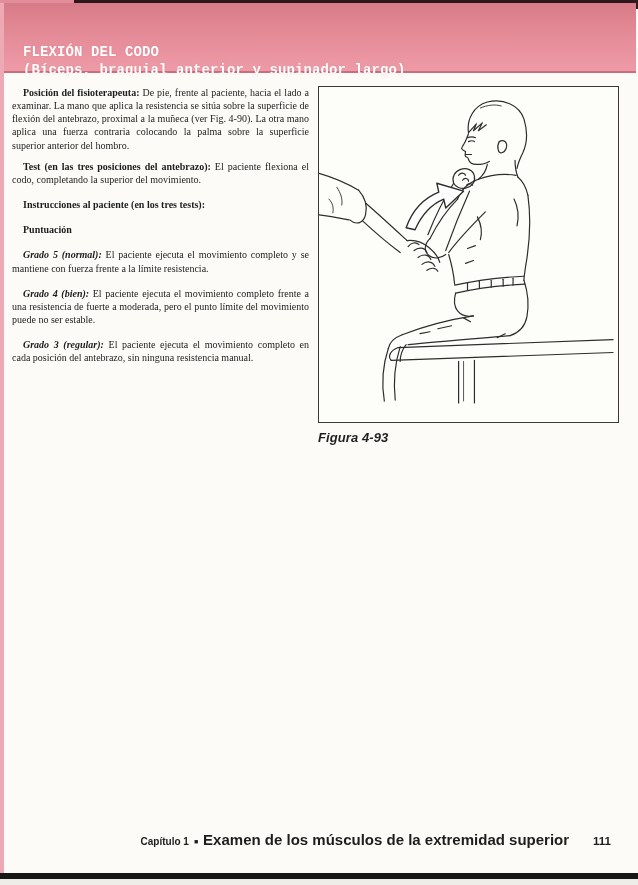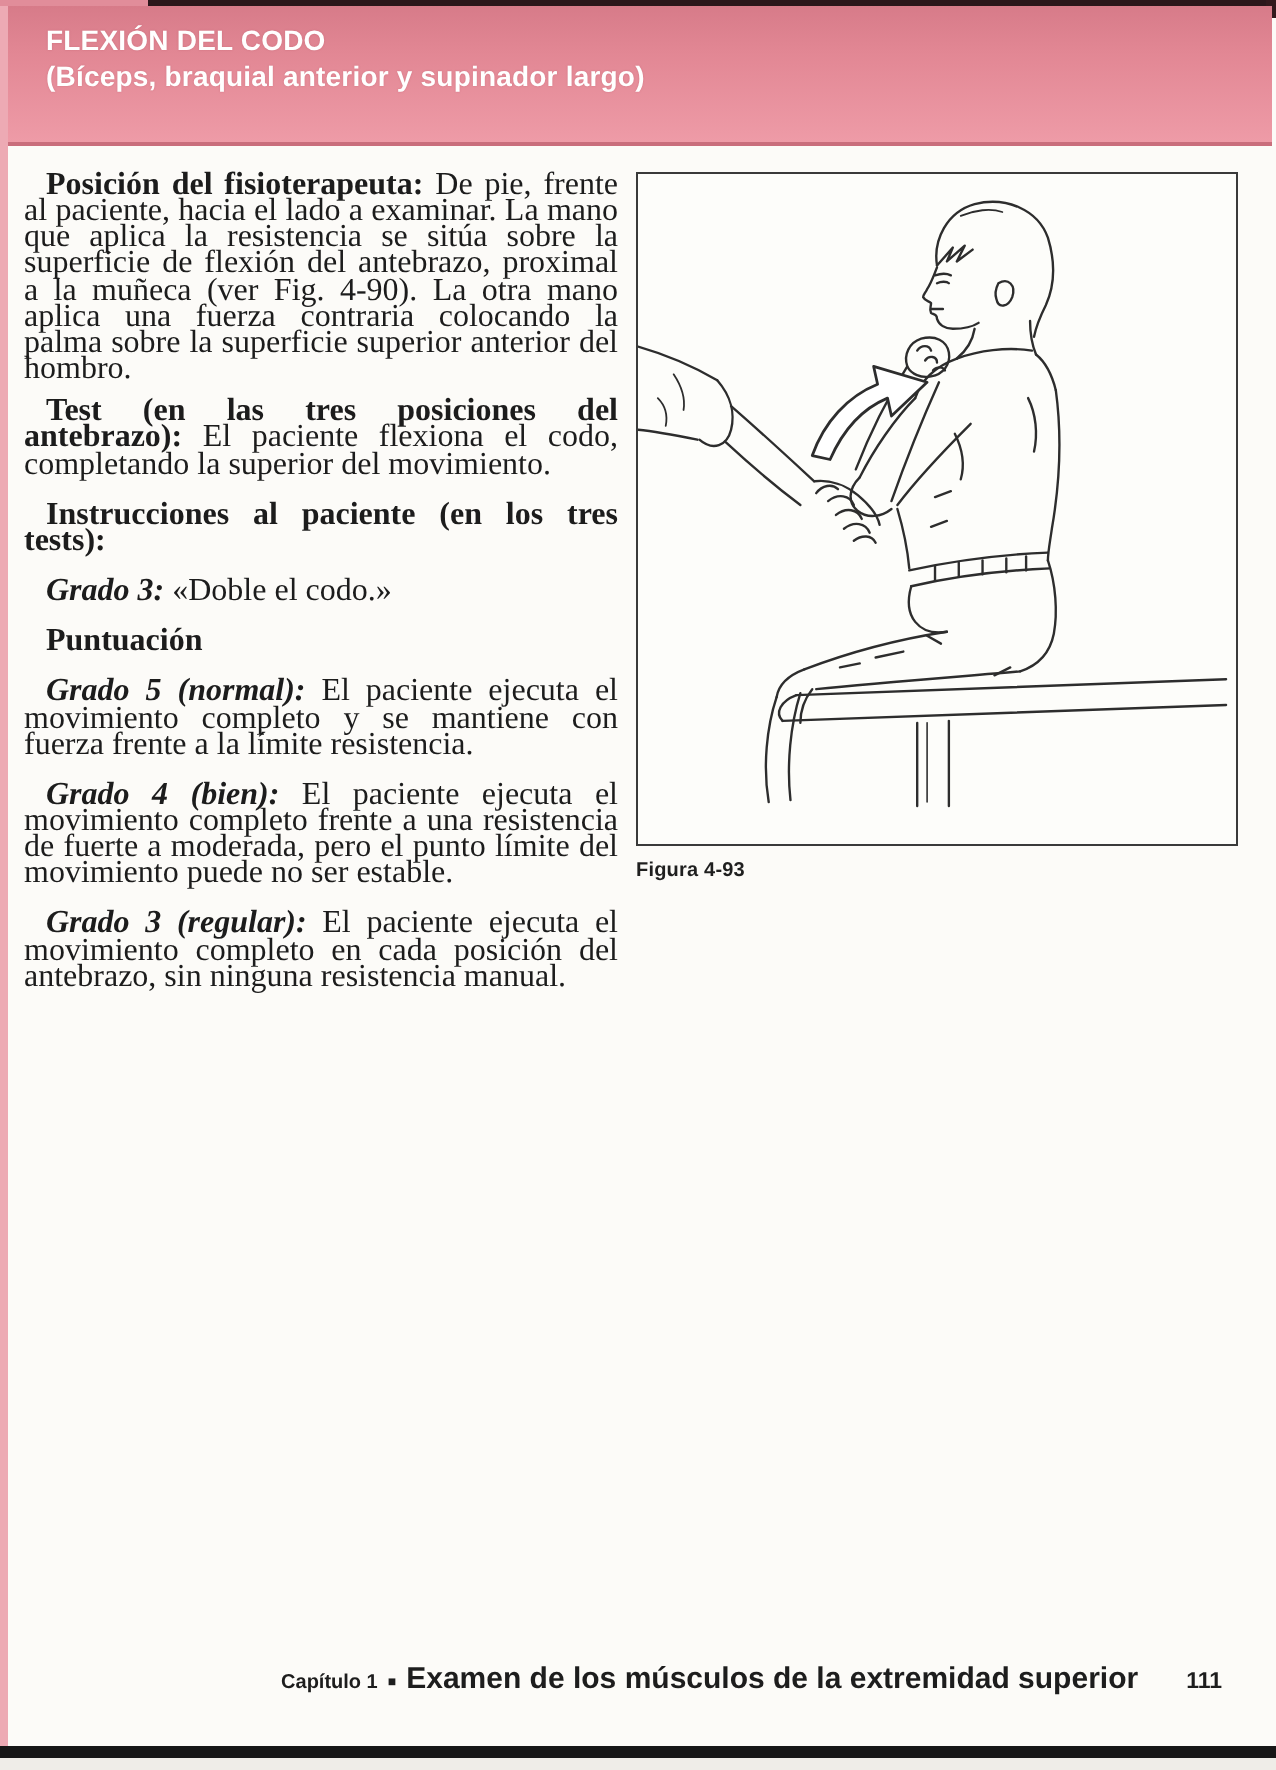--- a/index.html
+++ b/index.html
@@ -16,47 +16,47 @@
   .bottom-band{position:absolute;left:0;top:873px;width:638px;height:6px;background:#171717;}
   .bottom-under{position:absolute;left:0;top:879px;width:638px;height:6px;background:#efede8;}
 
   
   .header-band{
     position:absolute;left:4px;top:3px;width:632px;height:68px;
     background:linear-gradient(180deg,#d77b89 0%,#e28794 35%,#ee9ba7 100%);
     border-bottom:2px solid #c96e7c;
   }
   .band-title{
-    position:absolute;left:19px;top:9px;
-    font-family:Liberation Sans, sans-serif;font-weight:bold;
+    position:absolute;left:19px;top:41px;
+    font-family:Liberation Mono, monospace;font-weight:bold;
     font-size:14px;line-height:17.5px;color:#ffffff;letter-spacing:.1px;
     text-shadow:0 0 1px rgba(170,70,85,.35);
   }
 
   
   .text-col{
     position:absolute;left:12px;top:86px;width:297px;
-    font-size:16px;line-height:13.15px;text-align:justify;
+    font-size:10px;line-height:13.15px;text-align:justify;
   }
   .text-col p{margin:0;text-indent:11px;}
   .gap-s{margin-top:8px !important;}
   .gap-m{margin-top:12px !important;}
   .lead-b{font-weight:bold;}
   .lead-bi{font-weight:bold;font-style:italic;}
 
   
   .figure-box{
     position:absolute;left:318px;top:86px;width:301px;height:337px;
     border:1.5px solid #3a3a3a;background:#fdfdfa;box-sizing:border-box;
   }
   .figure-box svg{display:block;width:100%;height:100%;}
   .figure-caption{
     position:absolute;left:318px;top:430px;
     font-family:"Liberation Sans", sans-serif;font-weight:bold;
-    font-size:10px;color:#1f1f1f;letter-spacing:.1px;
+    font-size:13px;color:#1f1f1f;letter-spacing:.1px;font-style:italic;
   }
 
   
   .footer{
     position:absolute;right:27px;top:831px;white-space:nowrap;
     font-family:"Liberation Sans", sans-serif;font-weight:bold;color:#1d1d1d;
   }
   .footer .chapter{font-size:10px;}
   .footer .bullet{font-size:7px;margin:0 5px;position:relative;top:-1px;}
   .footer .section{font-size:15px;}
@@ -78,21 +78,20 @@
       <div>(Bíceps, braquial anterior y supinador largo)</div>
     </div>
   </div>
 
   <div class="text-col">
     <p><span class="lead-b">Posición del fisioterapeuta:</span><span> De pie, frente al paciente, hacia el lado a examinar. La mano que aplica la resistencia se sitúa sobre la superficie de flexión del antebrazo, proximal a la muñeca (ver Fig. 4-90). La otra mano aplica una fuerza contraria colocando la palma sobre la superficie superior anterior del hombro.</span></p>
     <p class="gap-s"><span class="lead-b">Test (en las tres posiciones del antebrazo):</span><span> El paciente flexiona el codo, completando la superior del movimiento.</span></p>
 
     <p class="gap-m lead-b">Instrucciones al paciente (en los tres tests):</p>
 
-    <p class="gap-m"><span class="lead-bi">Grado 3:</span><span> «Doble el codo.»</span></p>
 
     <p class="gap-m lead-b">Puntuación</p>
 
     <p class="gap-m"><span class="lead-bi">Grado 5 (normal):</span><span> El paciente ejecuta el movimiento completo y se mantiene con fuerza frente a la límite resistencia.</span></p>
     <p class="gap-m"><span class="lead-bi">Grado 4 (bien):</span><span> El paciente ejecuta el movimiento completo frente a una resistencia de fuerte a moderada, pero el punto límite del movimiento puede no ser estable.</span></p>
     <p class="gap-m"><span class="lead-bi">Grado 3 (regular):</span><span> El paciente ejecuta el movimiento completo en cada posición del antebrazo, sin ninguna resistencia manual.</span></p>
   </div>
 
   <div class="figure-box">
     <svg viewBox="0 0 302 336">

